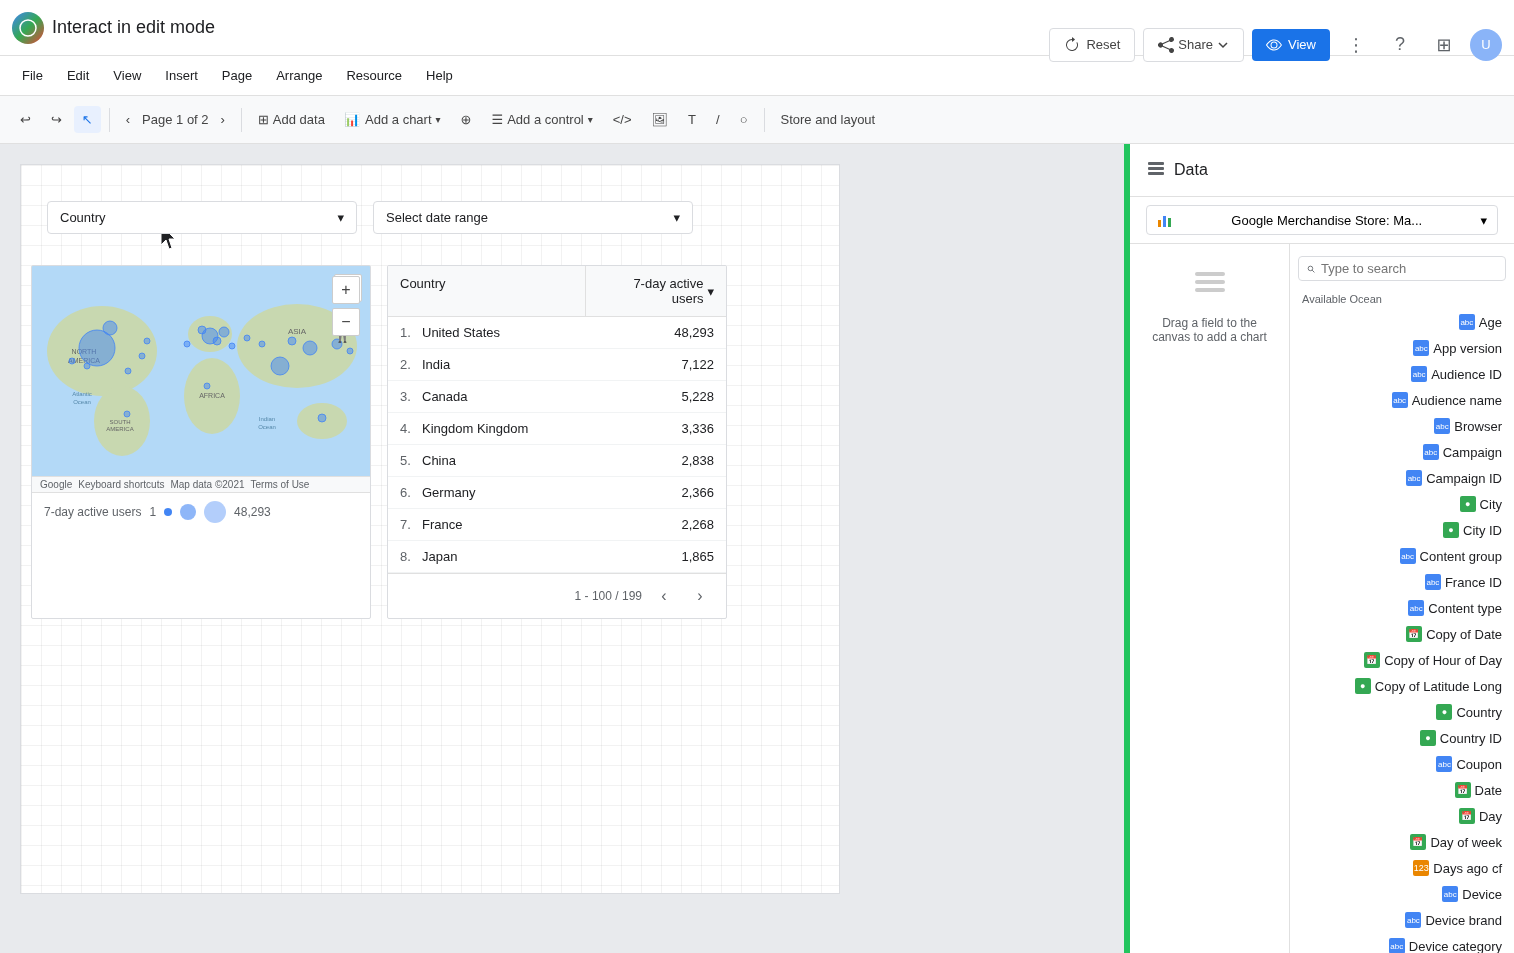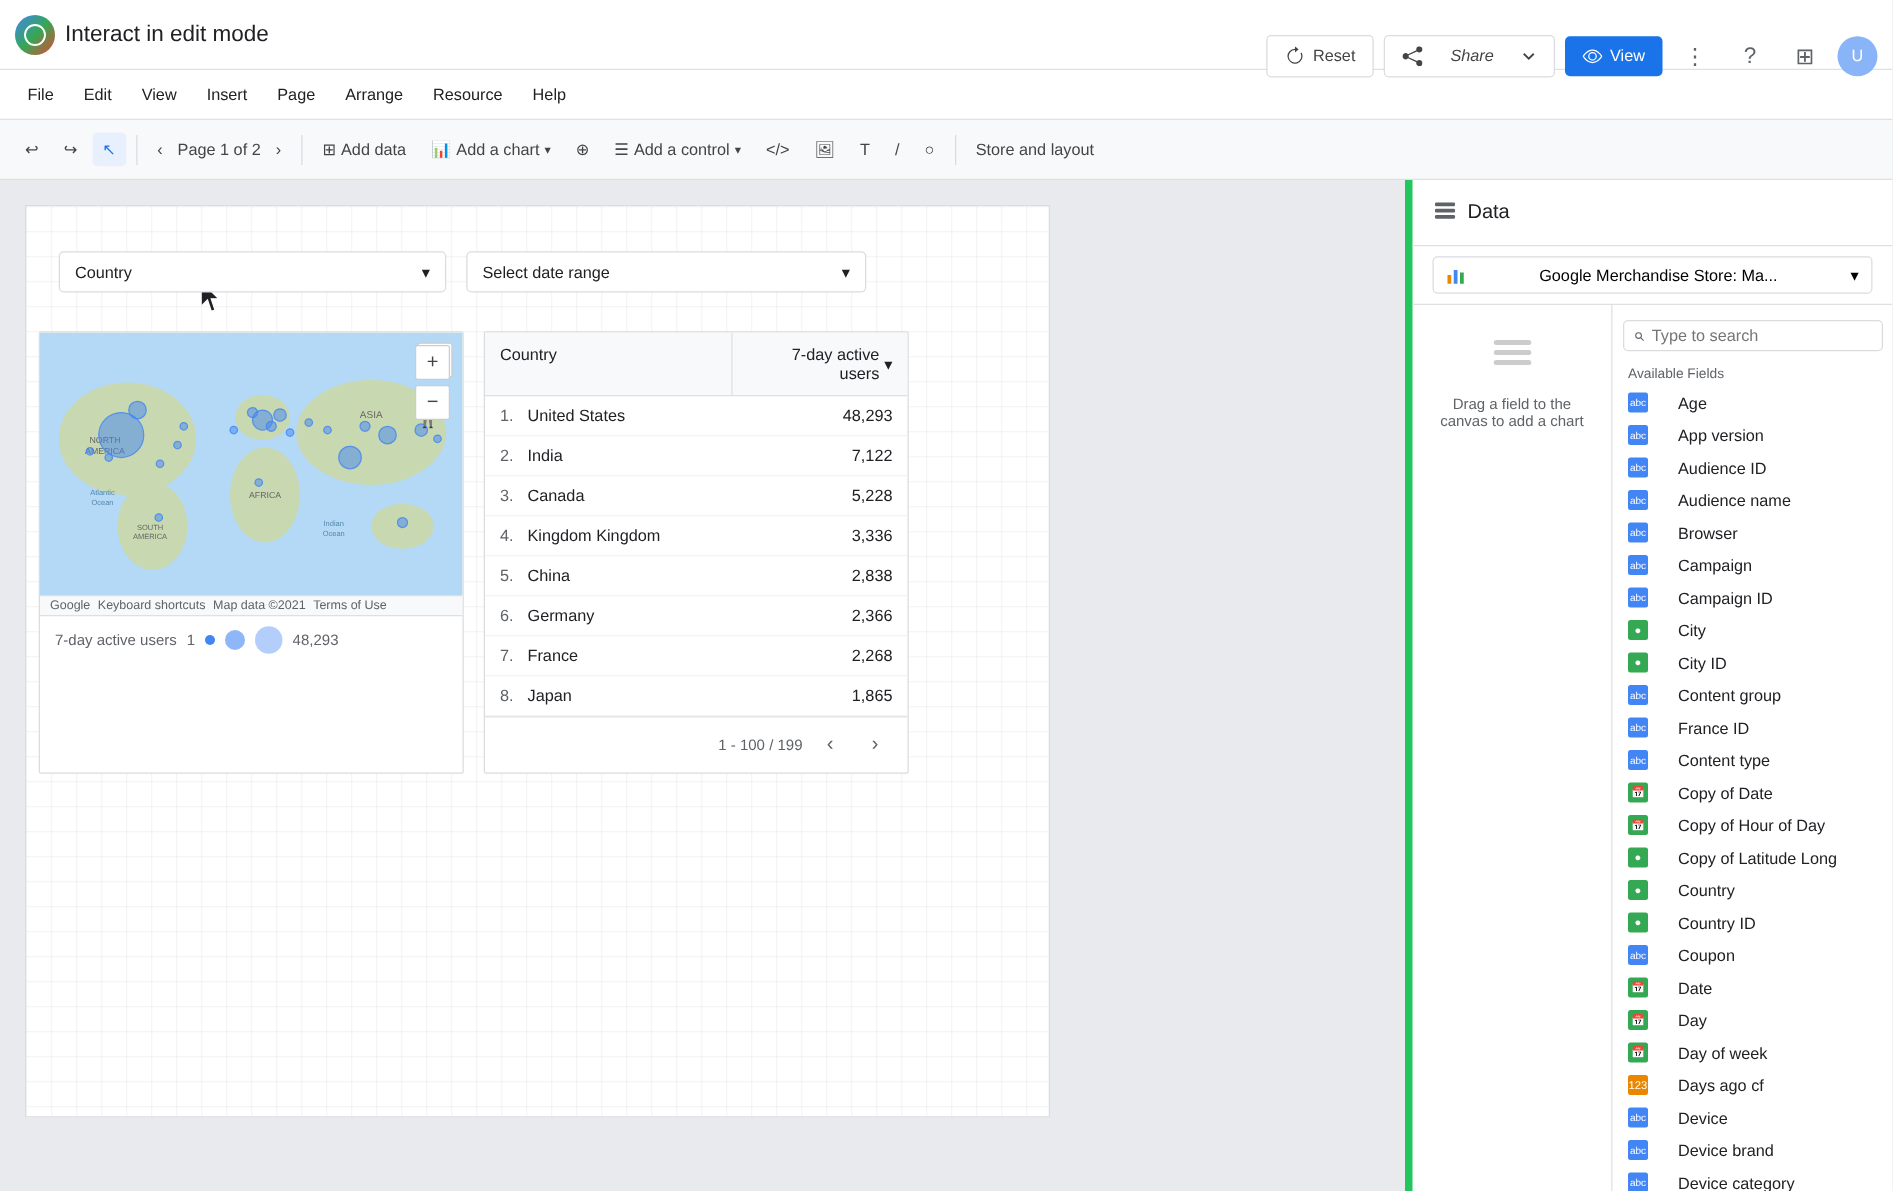--- a/index.html
+++ b/index.html
@@ -33,24 +33,24 @@
       gap: 8px;
       margin-top: 34px;
     }
     .btn-reset {
       display: flex; align-items: center; gap: 6px;
       border: 1px solid #dadce0; background: #fff;
       border-radius: 4px; padding: 8px 14px;
       font-size: 13px; cursor: pointer; color: #444;
     }
     .btn-share {
-      display: flex; align-items: center; gap: 22px;
+      display: flex; align-items: center; gap: 4px;
       border: 1px solid #dadce0; background: #fff;
       border-radius: 4px; padding: 8px 14px;
-      font-size: 13px; cursor: pointer; color: #444; font-style: italic;
+      font-size: 13px; cursor: pointer; color: #444;
     }
     .btn-view {
       display: flex; align-items: center; gap: 6px;
       border: none; background: #1a73e8;
       border-radius: 4px; padding: 8px 14px;
       font-size: 13px; cursor: pointer; color: #fff;
     }
     .top-bar-icon-btn {
       width: 36px; height: 36px;
       border: none; background: transparent;
@@ -364,25 +364,26 @@
       font-size: 13px; flex: 1;
       color: #202124;
     }
     .fields-label {
       font-size: 11px;
       color: #5f6368;
       padding: 4px 12px;
       font-weight: 500;
     }
     .field-item {
-      display: flex; align-items: center; gap: 24px;
+      display: flex; align-items: center; gap: 4px;
       padding: 5px 12px;
       font-size: 13px;
       color: #202124;
       cursor: pointer;
+      justify-content: flex-end;
     }
 
     
     .available-fields-col::-webkit-scrollbar { width: 6px; }
     .available-fields-col::-webkit-scrollbar-track { background: transparent; }
     .available-fields-col::-webkit-scrollbar-thumb { background: #dadce0; border-radius: 3px; }
   </style>
 </head>
 <body>
 
@@ -705,21 +706,21 @@
         <span>Drag a field to the canvas to add a chart</span>
       </div>
       <div class="available-fields-col">
         <div class="fields-search">
           <svg width="14" height="14" viewBox="0 0 14 14">
               <circle cx="6" cy="6" r="4" stroke="#5f6368" stroke-width="1.5" fill="none"></circle>
               <line x1="9" y1="9" x2="13" y2="13" stroke="#5f6368" stroke-width="1.5"></line>
             </svg>
           <input type="text" placeholder="Type to search" style="">
         </div>
-        <div class="fields-label">Available Fields</div>
+        <div class="fields-label">Available Ocean</div>
         <div id="fields-list">
             <div class="field-item">
     <span style="width:16px;height:16px;background:#4285f4;border-radius:2px;display:inline-flex;align-items:center;justify-content:center;flex-shrink:0;">
                 <span style="font-size:8px;color:#fff;">abc</span>
               </span>
     <span>Age</span>
   </div>
             <div class="field-item">
     <span style="width:16px;height:16px;background:#4285f4;border-radius:2px;display:inline-flex;align-items:center;justify-content:center;flex-shrink:0;">
                 <span style="font-size:8px;color:#fff;">abc</span>

